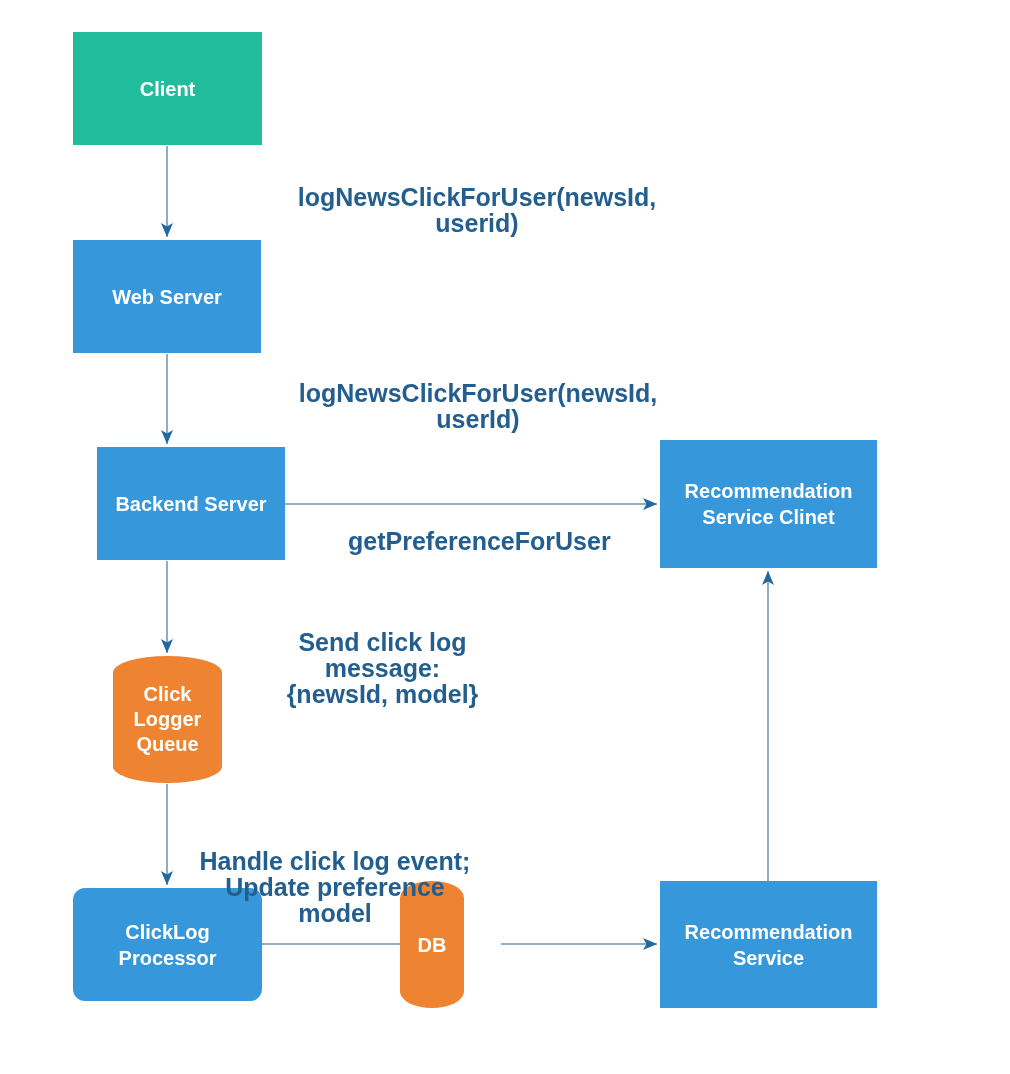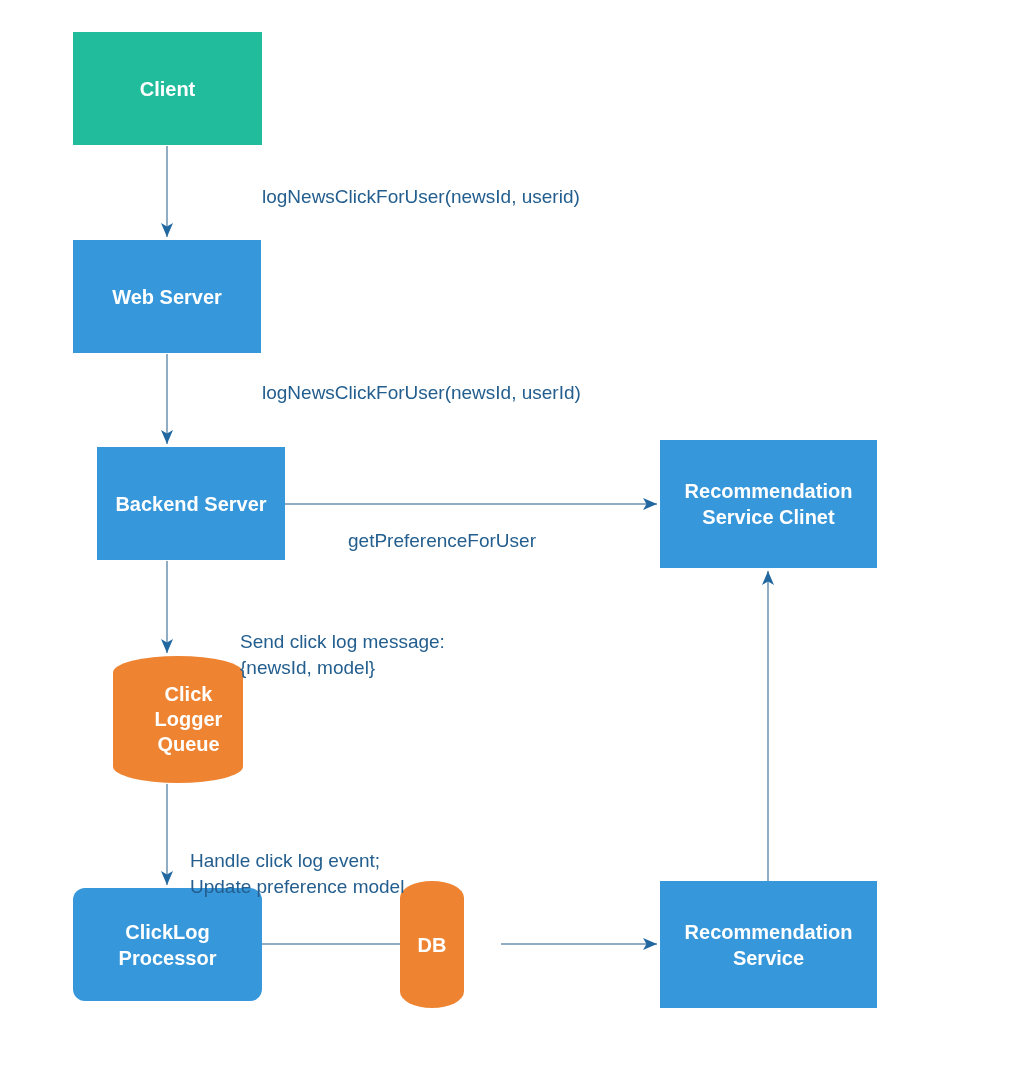--- a/index.html
+++ b/index.html
@@ -37,32 +37,32 @@
   }
   .rect { background: var(--service-fill, #3797DB); }
   .rect.green { background: var(--client-fill, #21BC9B); }
   .cylinder {
     background: var(--store-fill, #EE8432);
     border-radius: 50% / 13%;
   }
   .node-client { left: 73px; top: 32px; width: 189px; height: 113px; }
   .node-web-server { left: 73px; top: 240px; width: 188px; height: 113px; }
   .node-backend-server { left: 73px; top: 447px; width: 188px; height: 113px; margin-left: 24px; }
-  .node-click-logger-queue { left: 113px; top: 656px; width: 109px; height: 127px; line-height: 25px; padding-left: 21px; }
+  .node-click-logger-queue { left: 113px; top: 656px; width: 109px; height: 127px; line-height: 25px; }
   .node-clicklog-processor { left: 73px; top: 888px; width: 189px; height: 113px; border-radius: 12px; }
   .node-db { left: 400px; top: 881px; width: 64px; height: 127px; }
   .node-recommendation-service { left: 660px; top: 881px; width: 217px; height: 127px; }
   .node-recommendation-service-client { left: 660px; top: 440px; width: 217px; height: 128px; }
   .edge-label {
     position: absolute;
     color: var(--label-text, #235E8E);
-    font-size: 19px;
-    font-weight: 400;
+    font-size: 25px;
+    font-weight: 700;
     line-height: 26px;
-    text-align: left;
+    text-align: center;
     white-space: pre-line;
   }
   .label-client-to-web { left: 262px; top: 184px; width: 430px; }
   .label-web-to-backend { left: 262px; top: 380px; width: 432px; }
   .label-backend-to-recsvc-client { left: 348px; top: 528px; width: 240px; }
   .label-backend-to-queue { left: 240px; top: 629px; width: 285px; }
   .label-queue-to-processor { left: 190px; top: 808px; width: 290px; margin-top: 40px; }
 </style>
 </head>
 <body>

